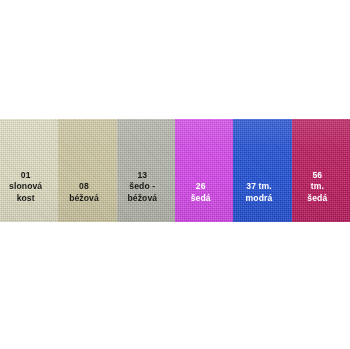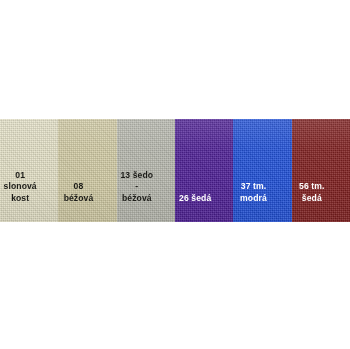--- a/index.html
+++ b/index.html
@@ -74,20 +74,21 @@
     z-index: 3;
     text-align: center;
     font-size: 8.6px;
     line-height: 11.5px;
     font-weight: bold;
     letter-spacing: 0.1px;
     padding: 0 21px 18px 3px;
     width: 100%;
     box-sizing: border-box;
     white-space: pre-line;
+    margin-left: 11px;
   }
   .label-dark {
     color: #1c1c18;
   }
   .label-light {
     color: #ffffff;
   }
 </style>
 </head>
 <body>
@@ -109,34 +110,34 @@
       <span class="swatch-label label-dark">08 béžová</span>
     </div>
 
     <div class="swatch" style="background:#b7b8ae;">
       <span class="texture"></span>
       <span class="shade"></span>
       <span class="swatch-label label-dark">13 šedo -
 béžová</span>
     </div>
 
-    <div class="swatch" style="background:#4c1d95;">
+    <div class="swatch" style="background:#d946ef;">
       <span class="texture"></span>
       <span class="shade"></span>
       <span class="swatch-label label-light">26 šedá</span>
     </div>
 
     <div class="swatch" style="background:#1d4ed8;">
       <span class="texture"></span>
       <span class="shade"></span>
       <span class="swatch-label label-light">37 tm.
 modrá</span>
     </div>
 
-    <div class="swatch" style="background:#7f1d1d;">
+    <div class="swatch" style="background:#be185d;">
       <span class="texture"></span>
       <span class="shade"></span>
       <span class="swatch-label label-light">56 tm.
 šedá</span>
     </div>
 
   </div>
 
 </div>
 

